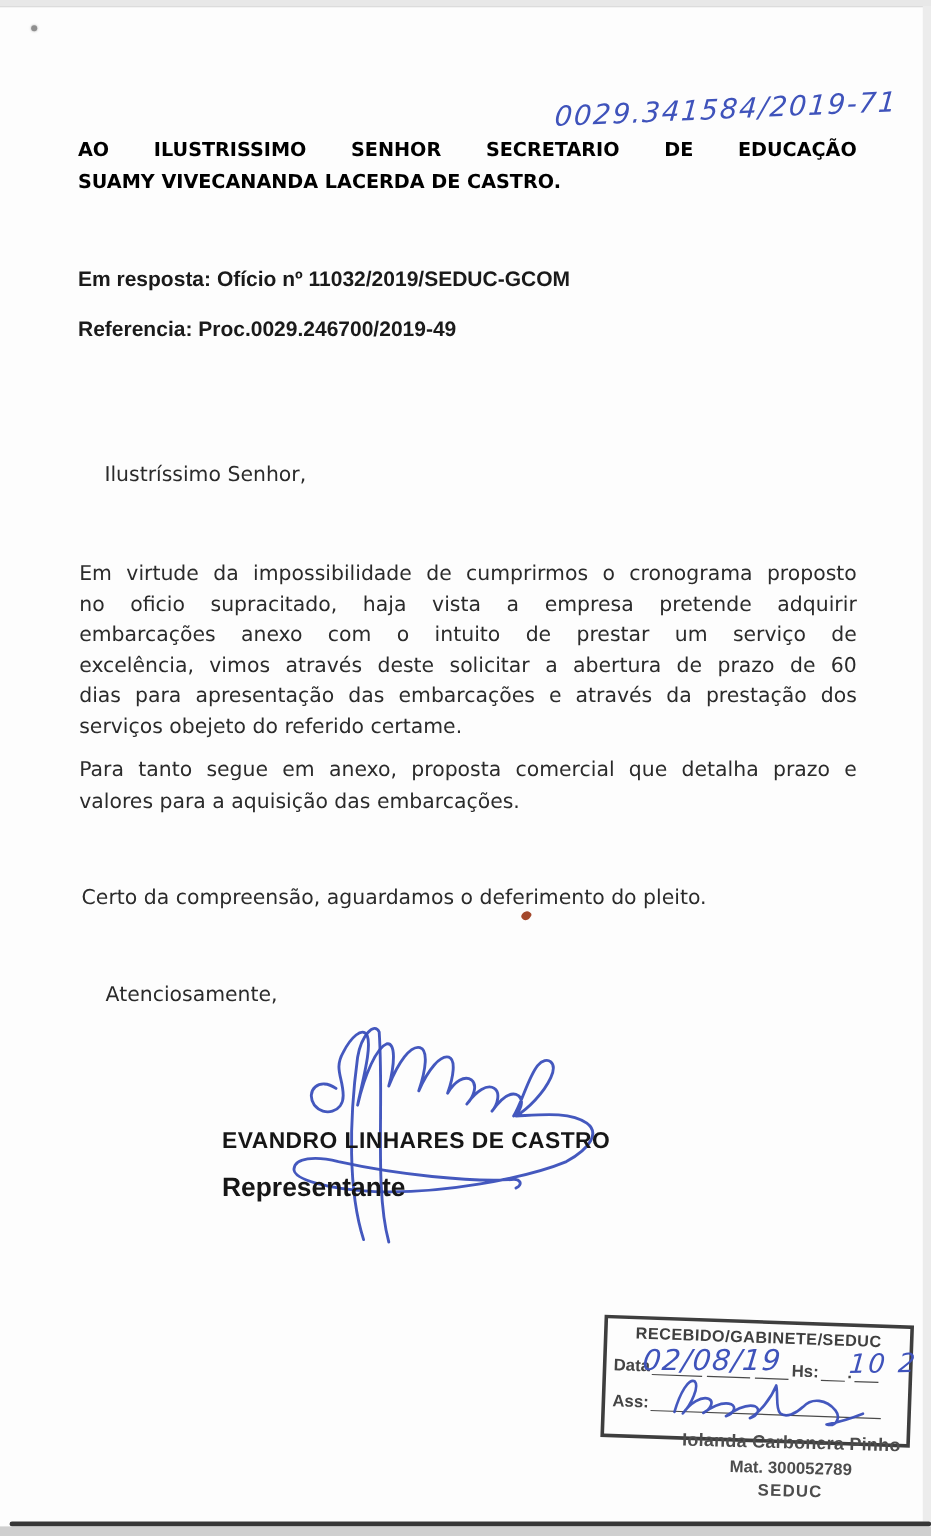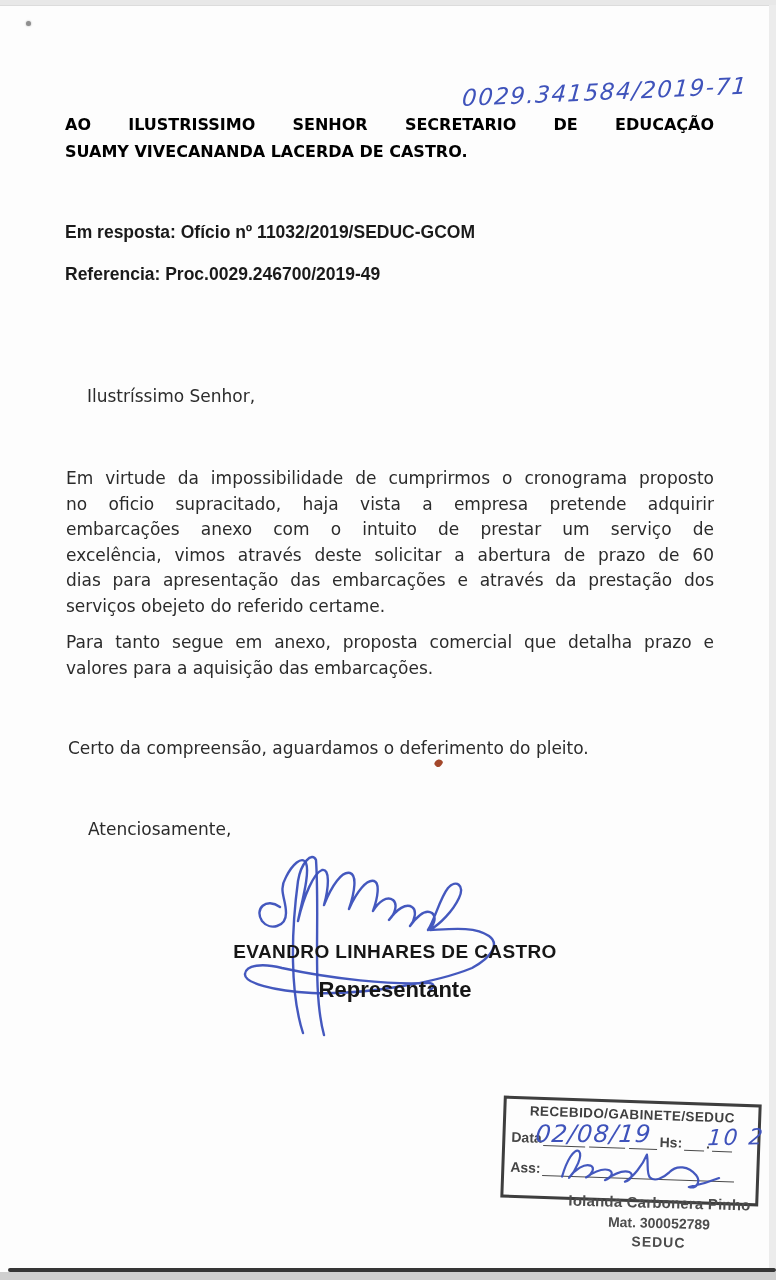--- a/index.html
+++ b/index.html
@@ -24,21 +24,21 @@
   .refline{left:65px;width:560px;font-family:Liberation Sans, sans-serif;font-size:17.5px;font-weight:bold;color:#1a1a1a;white-space:nowrap;}
   .ref1{top:222px;}
   .ref2{top:264px;}
   .bodytext{font-size:17px;line-height:25.5px;color:#2b2b2b;}
   .salutation{left:68px;top:384px;width:400px;margin-left:19px;}
   .para{left:66px;width:648px;}
   .para1{top:466px;}
   .para2{top:630px;}
   .closing{left:68px;top:736px;width:620px;white-space:nowrap;}
   .farewell{left:70px;top:817px;width:300px;margin-left:18px;}
-  .signer{left:185px;width:420px;text-align:center;font-family:"Liberation Sans",sans-serif;font-weight:bold;color:#161616;}
+  .signer{left:185px;width:420px;text-align:left;font-family:"Liberation Sans",sans-serif;font-weight:bold;color:#161616;}
   .signer-name{top:941px;font-size:19px;letter-spacing:.4px;white-space:nowrap;}
   .signer-role{top:977px;font-size:22px;}
   .sig-svg{left:228px;top:843px;width:302px;height:202px;}
   .sig-svg path{fill:none;stroke:#3a4fba;stroke-width:2.4;stroke-linecap:round;stroke-linejoin:round;opacity:.95;}
   
   .stamp{left:502px;top:1100px;width:252px;height:96px;border:3px solid #3e3e3e;transform:rotate(2deg);color:#424242;font-family:"Liberation Sans",sans-serif;overflow:visible;}
   .stamp-title{position:absolute;left:0;top:4px;width:100%;text-align:center;font-size:13.5px;font-weight:bold;letter-spacing:.4px;color:#3f3f3f;white-space:nowrap;}
   .stamp-row{position:absolute;left:6px;display:flex;align-items:flex-end;font-size:14px;font-weight:bold;color:#454545;}
   .row-data{top:30px;}
   .row-ass{top:60px;}

